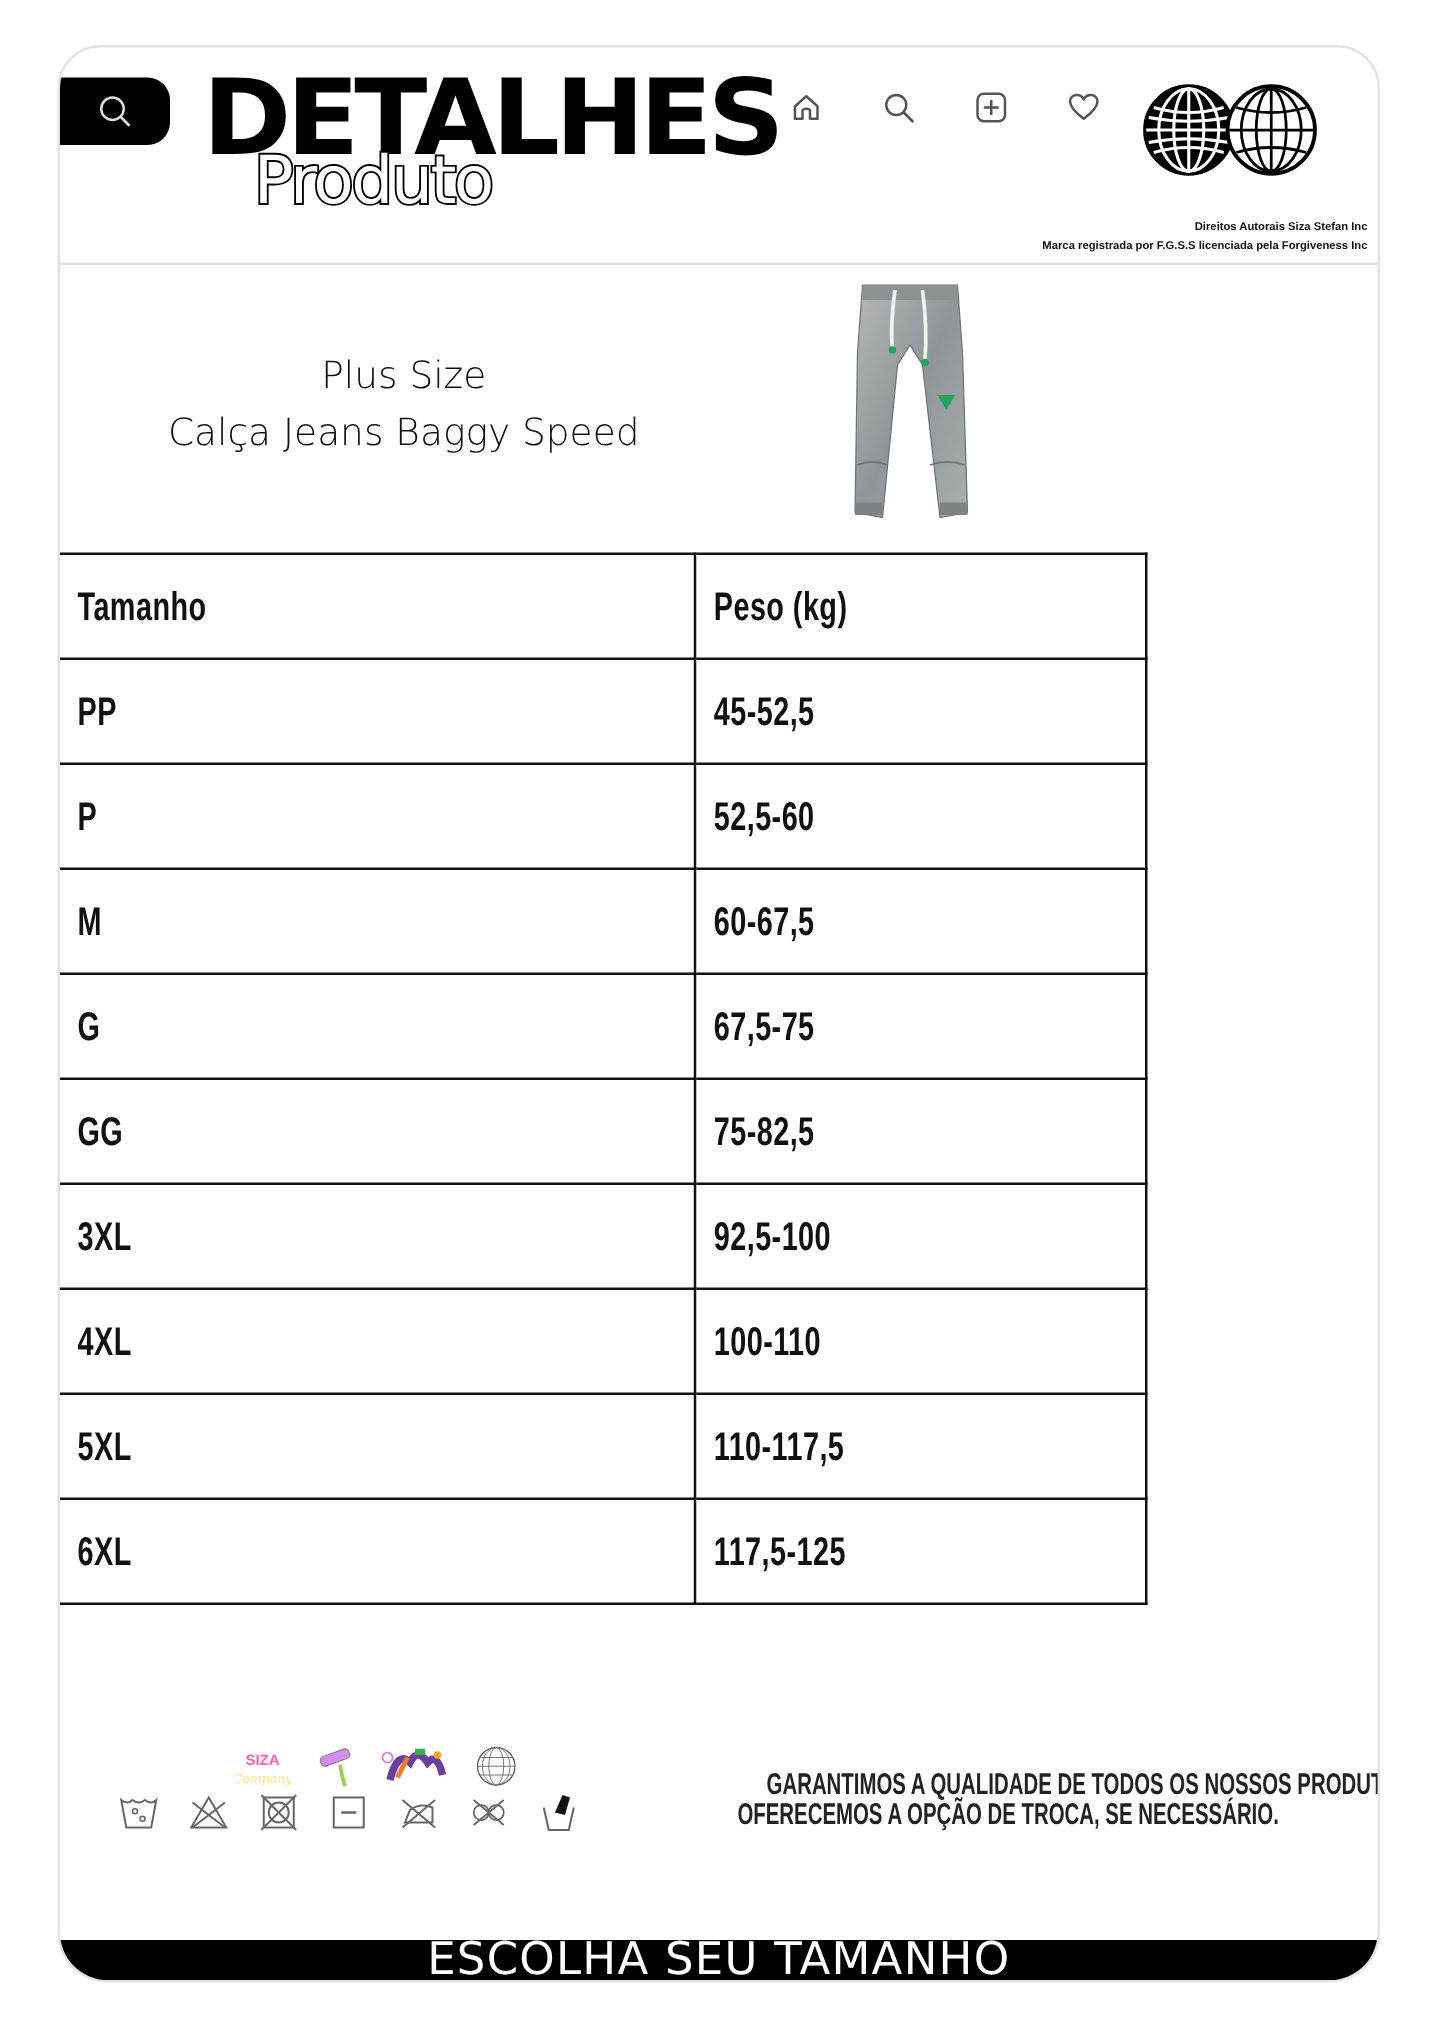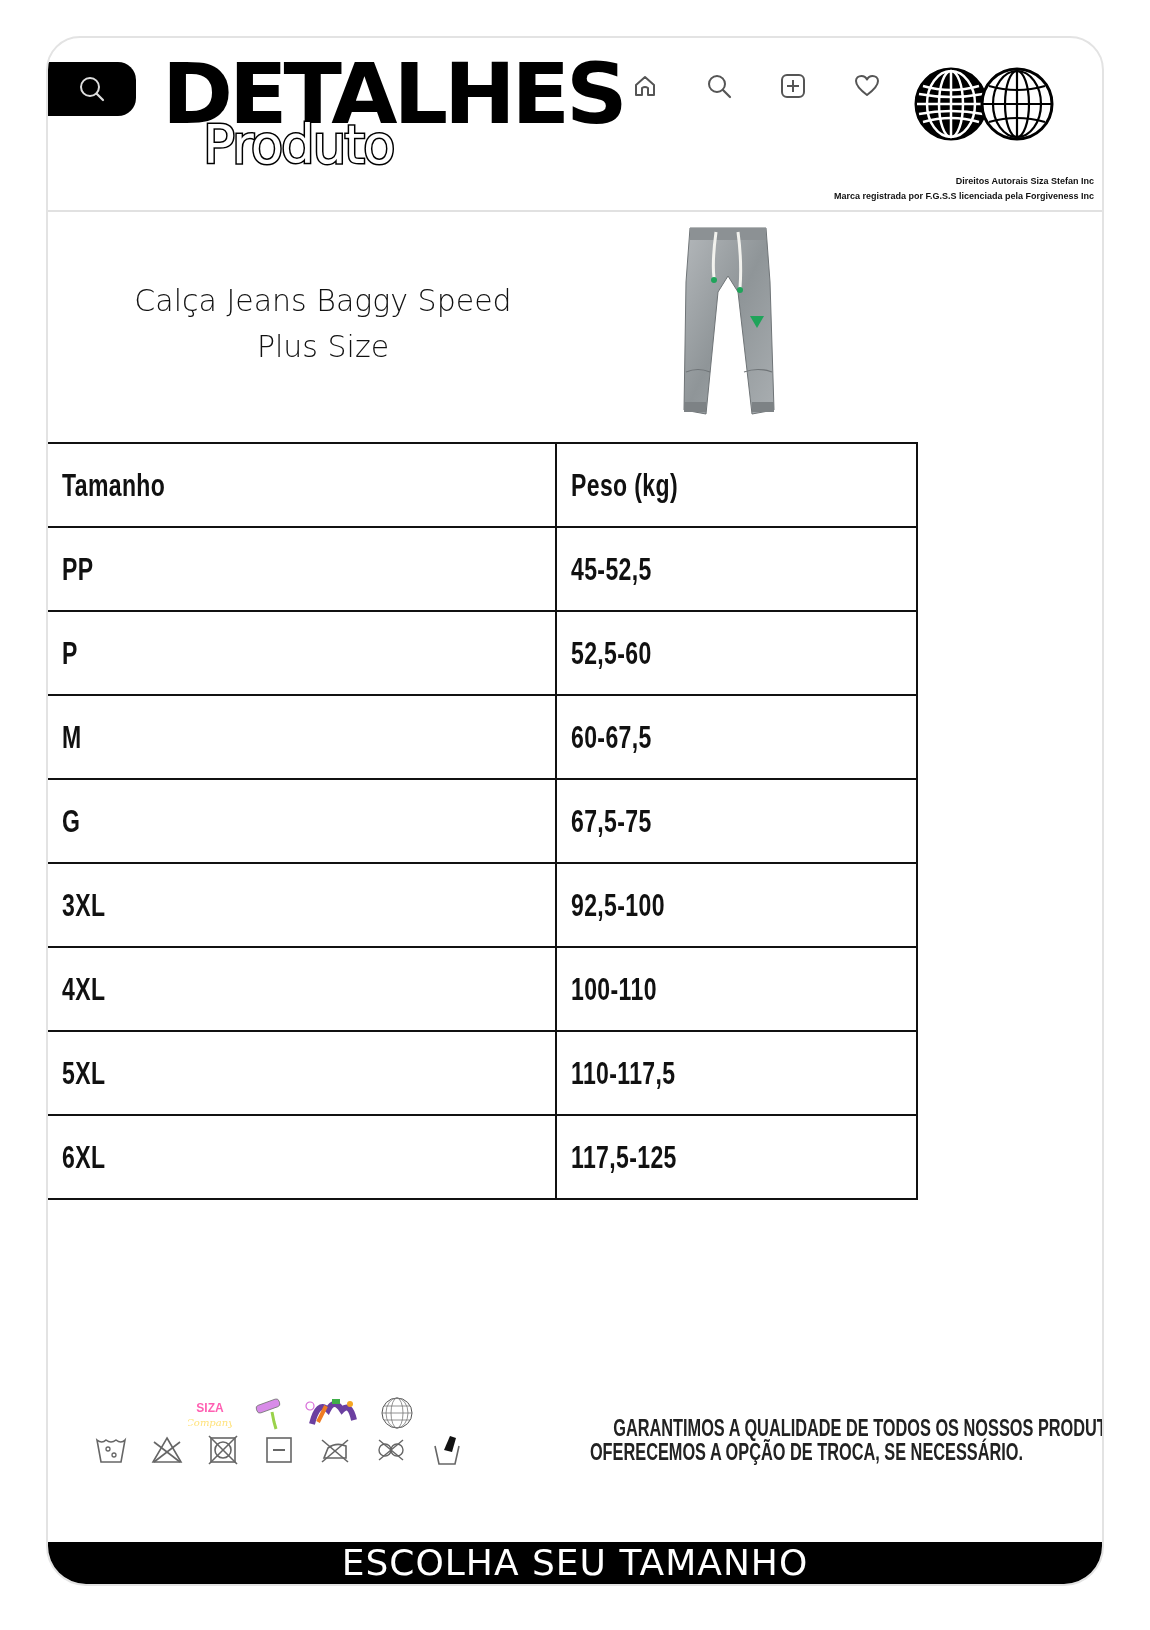--- a/index.html
+++ b/index.html
@@ -64,21 +64,21 @@
   .brand-stickers { position: absolute; left: 140px; top: 1358px; height: 34px; display: flex; gap: 20px; align-items: flex-end; }
   .care-icons { position: absolute; left: 46px; top: 1396px; display: flex; gap: 22px; align-items: center; }
   .care-icon { width: 34px; height: 32px; }
   .guarantee {
     position: absolute; left: 440px; top: 1378px; width: 560px; text-align: center;
     font-family: "Liberation Sans", sans-serif; font-weight: bold; font-size: 24px; line-height: 24px;
     color: #222;
   }
   .guarantee span { display: inline-block; transform: scaleX(0.68); white-space: nowrap; }
   .bottom-bar {
-    position: absolute; left: 0; right: 0; bottom: 0; height: 42px; background: #000;
+    position: absolute; left: 0; right: 0; bottom: 0; height: 32px; background: #000;
     display: flex; align-items: center; justify-content: center;
   }
   .bottom-bar span {
     color: #fff; font-family: "DejaVu Sans", sans-serif; font-size: 36px; letter-spacing: 1px;
     line-height: 1;
   }
 </style>
 </head>
 <body>
 
@@ -152,22 +152,22 @@
     </svg>
   </div>
 
   <div class="copyright">
     <div>Direitos Autorais Siza Stefan Inc</div>
     <div>Marca registrada por F.G.S.S licenciada pela Forgiveness Inc</div>
   </div>
   <div class="header-divider"></div>
 
   <div class="product-name">
+    <div>Plus Size</div>
     <div>Calça Jeans Baggy Speed</div>
-    <div>Plus Size</div>
   </div>
   <svg class="product-image" viewBox="0 0 100 196">
     <defs>
       <linearGradient id="denim" x1="0" y1="0" x2="1" y2="1">
         <stop offset="0" stop-color="#b4b8bb"></stop>
         <stop offset="0.5" stop-color="#8f9598"></stop>
         <stop offset="1" stop-color="#a9aeb1"></stop>
       </linearGradient>
     </defs>
     <path d="M12 6 L88 6 L92 60 L96 188 L74 192 L60 70 L50 54 L40 70 L28 192 L6 188 L8 60 Z" fill="url(#denim)" stroke="#6f7477" stroke-width="1"></path>
@@ -197,20 +197,24 @@
       </tr>
       <tr>
         <td class="col1"><span>M</span></td>
         <td><span>60-67,5</span></td>
       </tr>
       <tr>
         <td class="col1"><span>G</span></td>
         <td><span>67,5-75</span></td>
       </tr>
       <tr>
+        <td class="col1"><span>GG</span></td>
+        <td><span>75-82,5</span></td>
+      </tr>
+      <tr>
         <td class="col1"><span>3XL</span></td>
         <td><span>92,5-100</span></td>
       </tr>
       <tr>
         <td class="col1"><span>4XL</span></td>
         <td><span>100-110</span></td>
       </tr>
       <tr>
         <td class="col1"><span>5XL</span></td>
         <td><span>110-117,5</span></td>

